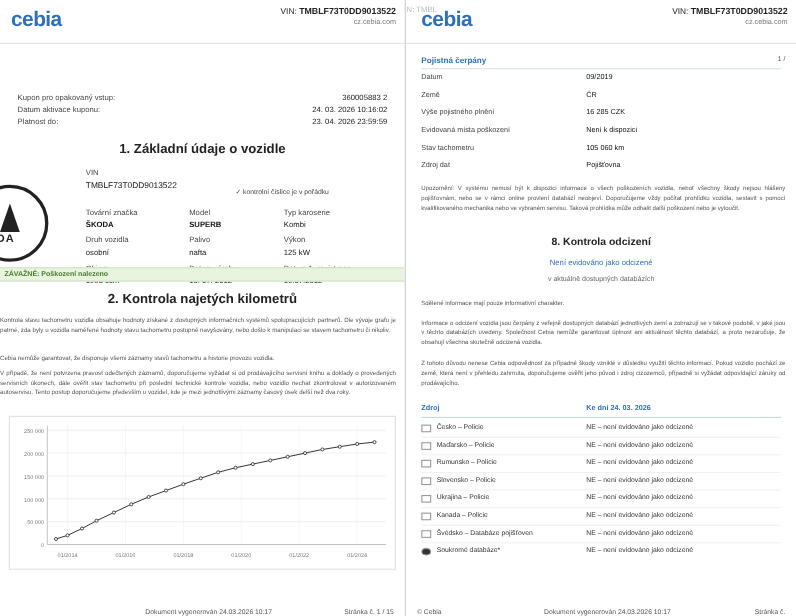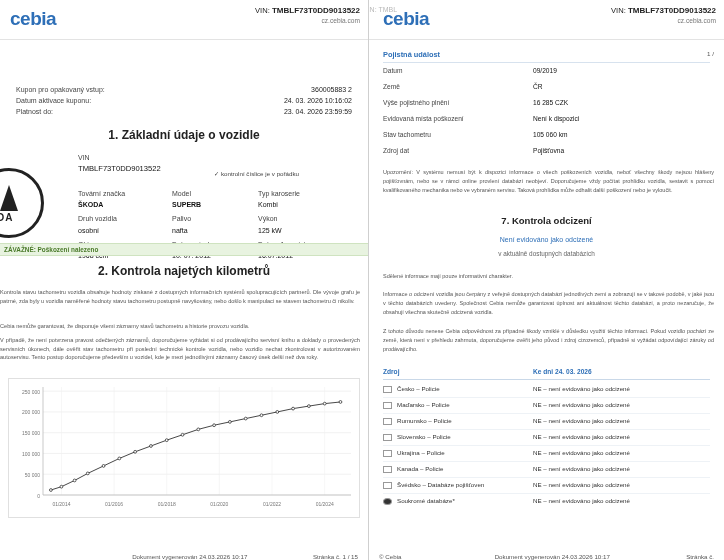--- a/index.html
+++ b/index.html
@@ -383,21 +383,21 @@
       <div class="brand" style="left:14px; top:8px;">cebia</div>
       <div class="hdr-right">
         <div class="vin-line">
           <span>VIN:</span>
           <b>TMBLF73T0DD9013522</b>
         </div>
         <div class="hdr-url">cz.cebia.com</div>
       </div>
     </div>
 
-    <div class="rt-title" style="top:50px;">Pojistná událost</div>
+    <div class="rt-title" style="top:50px;">Pojistná čerpány</div>
     <div class="page-no" style="top:50px;">1 /</div>
     <div class="rt-rule" style="top:62px;"></div>
 
     <div class="rt-row" style="top:64px;">
       <span class="k">Datum</span>
       <span class="v">09/2019</span>
     </div>
     <div class="rt-row" style="top:80px;">
       <span class="k">Země</span>
       <span class="v">ČR</span>
@@ -414,21 +414,21 @@
       <span class="k">Stav tachometru</span>
       <span class="v">105 060 km</span>
     </div>
     <div class="rt-row" style="top:144px;">
       <span class="k">Zdroj dat</span>
       <span class="v">Pojišťovna</span>
     </div>
 
     <div class="rt-para" style="top:168px;">Upozornění: V systému nemusí být k dispozici informace o všech poškozeních vozidla, neboť všechny škody nejsou hlášeny pojišťovnám, nebo se v rámci online provlení databází neobjeví. Doporučujeme vždy počítat prohlídku vozidla, sestavit s pomocí kvalifikovaného mechanika nebo ve vybraném servisu. Taková prohlídka může odhalit další poškození nebo je vyloučit.</div>
 
-    <div class="rt-sec" style="top:215px;">7. Kontrola odcizení</div>
+    <div class="rt-sec" style="top:215px;">8. Kontrola odcizení</div>
     <div class="rt-sub" style="top:236px;">Není evidováno jako odcizené</div>
     <div class="rt-sub2" style="top:250px;">v aktuálně dostupných databázích</div>
 
     <div class="rt-para" style="top:272px;">Sdělené informace mají pouze informativní charakter.</div>
     <div class="rt-para" style="top:290px;">Informace o odcizení vozidla jsou čerpány z veřejně dostupných databází jednotlivých zemí a zobrazují se v takové podobě, v jaké jsou v těchto databázích uvedeny. Společnost Cebia nemůže garantovat úplnost ani aktuálnost těchto databází, a proto nezaručuje, že obsahují všechna skutečně odcizená vozidla.</div>
     <div class="rt-para" style="top:327px;">Z tohoto důvodu nenese Cebia odpovědnost za případné škody vzniklé v důsledku využití těchto informací. Pokud vozidlo pochází ze země, která není v přehledu zahrnuta, doporučujeme ověřit jeho původ i zdroj cizozemců, případně si vyžádat odpovídající záruky od prodávajícího.</div>
 
     <div class="tbl-head" style="top:366px;">
       <span class="c1">Zdroj</span>
       <span class="c2">Ke dni 24. 03. 2026</span>

